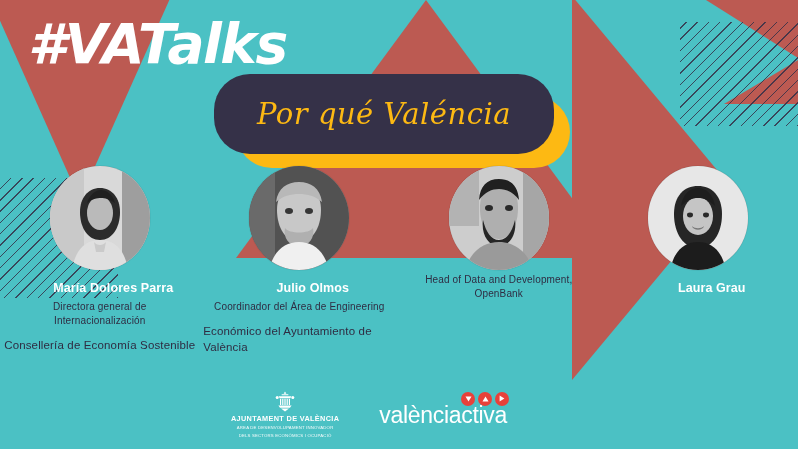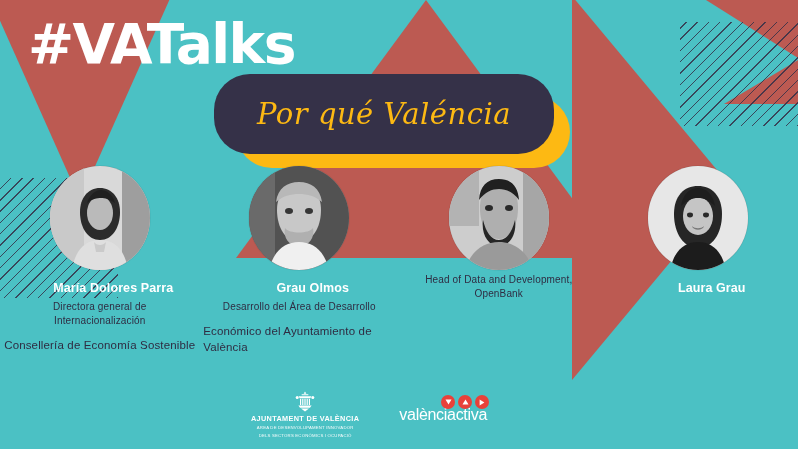--- a/index.html
+++ b/index.html
@@ -64,20 +64,21 @@
   
   .title {
     position:absolute; left:28px; top:17px;
     color:#FFFFFF;
     font-size:55px;
     font-weight:bold;
     letter-spacing:-1.5px;
     line-height:1;
     font-family:"DejaVu Sans","Liberation Sans",sans-serif;
     white-space:nowrap;
+    font-style:italic;
   }
 
   
   .badge-wrap { position:absolute; left:214px; top:74px; width:356px; height:94px; }
   .badge-shadow {
     position:absolute; left:22px; top:22px;
     width:334px; height:72px;
     background:#FDB913;
     border-radius:36px;
   }
@@ -154,21 +155,21 @@
   .aj-sub { font-size:4.3px; letter-spacing:.18px; white-space:nowrap; margin-top:1.5px; line-height:1.5; opacity:.95; }
 
   .logo-va { position:relative; display:flex; flex-direction:column; align-items:flex-start; }
   .va-dots { position:absolute; right:-2px; top:-12px; display:flex; gap:3px; }
   .va-dot {
     width:14px; height:14px; border-radius:50%;
     background:#E8413A;
     display:flex; align-items:center; justify-content:center;
   }
   .va-dot svg { display:block; }
-  .va-word { font-size:16px; color:#FFFFFF; letter-spacing:-.3px; line-height:1; white-space:nowrap; }
+  .va-word { font-size:23px; color:#FFFFFF; letter-spacing:-.3px; line-height:1; white-space:nowrap; }
   .va-word b { font-weight:normal; }
 </style>
 </head>
 <body>
 
 <div id="stage">
 
   <div class="bg-layer">
     <div class="tri-down-left"></div>
     <div class="tri-up-center"></div>
@@ -214,22 +215,22 @@
           <rect width="100" height="104" fill="#555250"></rect>
           <rect x="0" y="0" width="26" height="104" fill="#6d6a67"></rect>
           <path d="M28 44c0-16 9-26 22-26s22 10 22 26c0 18-9 32-22 32s-22-14-22-32z" fill="#d0c6be"></path>
           <path d="M27 36c2-14 11-20 23-20s21 6 23 20c-7-6-14-8-23-8s-16 2-23 8z" fill="#bdb7b2"></path>
           <path d="M36 62c4 6 24 6 28 0 2 10-4 18-14 18s-16-8-14-18z" fill="#b9aea6"></path>
           <ellipse cx="40" cy="45" rx="4" ry="3" fill="#3a3531"></ellipse>
           <ellipse cx="60" cy="45" rx="4" ry="3" fill="#3a3531"></ellipse>
           <path d="M20 104c4-18 15-28 30-28s26 10 30 28z" fill="#f2f0ee"></path>
         </svg>
       </div>
-      <div class="sp-name">Grau Olmos</div>
-      <div class="sp-role">Desarrollo del Área de Desarrollo</div>
+      <div class="sp-name">Julio Olmos</div>
+      <div class="sp-role">Coordinador del Área de Engineering</div>
       <div class="sp-org">Económico del Ayuntamiento de València</div>
     </div>
 
     <div class="speaker">
       <div class="avatar">
         <svg viewBox="0 0 100 104" preserveAspectRatio="xMidYMid slice">
           <rect width="100" height="104" fill="#cfcdc8"></rect>
           <rect x="0" y="0" width="30" height="60" fill="#b6b3ae"></rect>
           <rect x="74" y="0" width="26" height="104" fill="#a8a6a1"></rect>
           <path d="M31 42c0-16 8-27 19-27s19 11 19 27c0 18-8 31-19 31S31 60 31 42z" fill="#c2ab98"></path>

